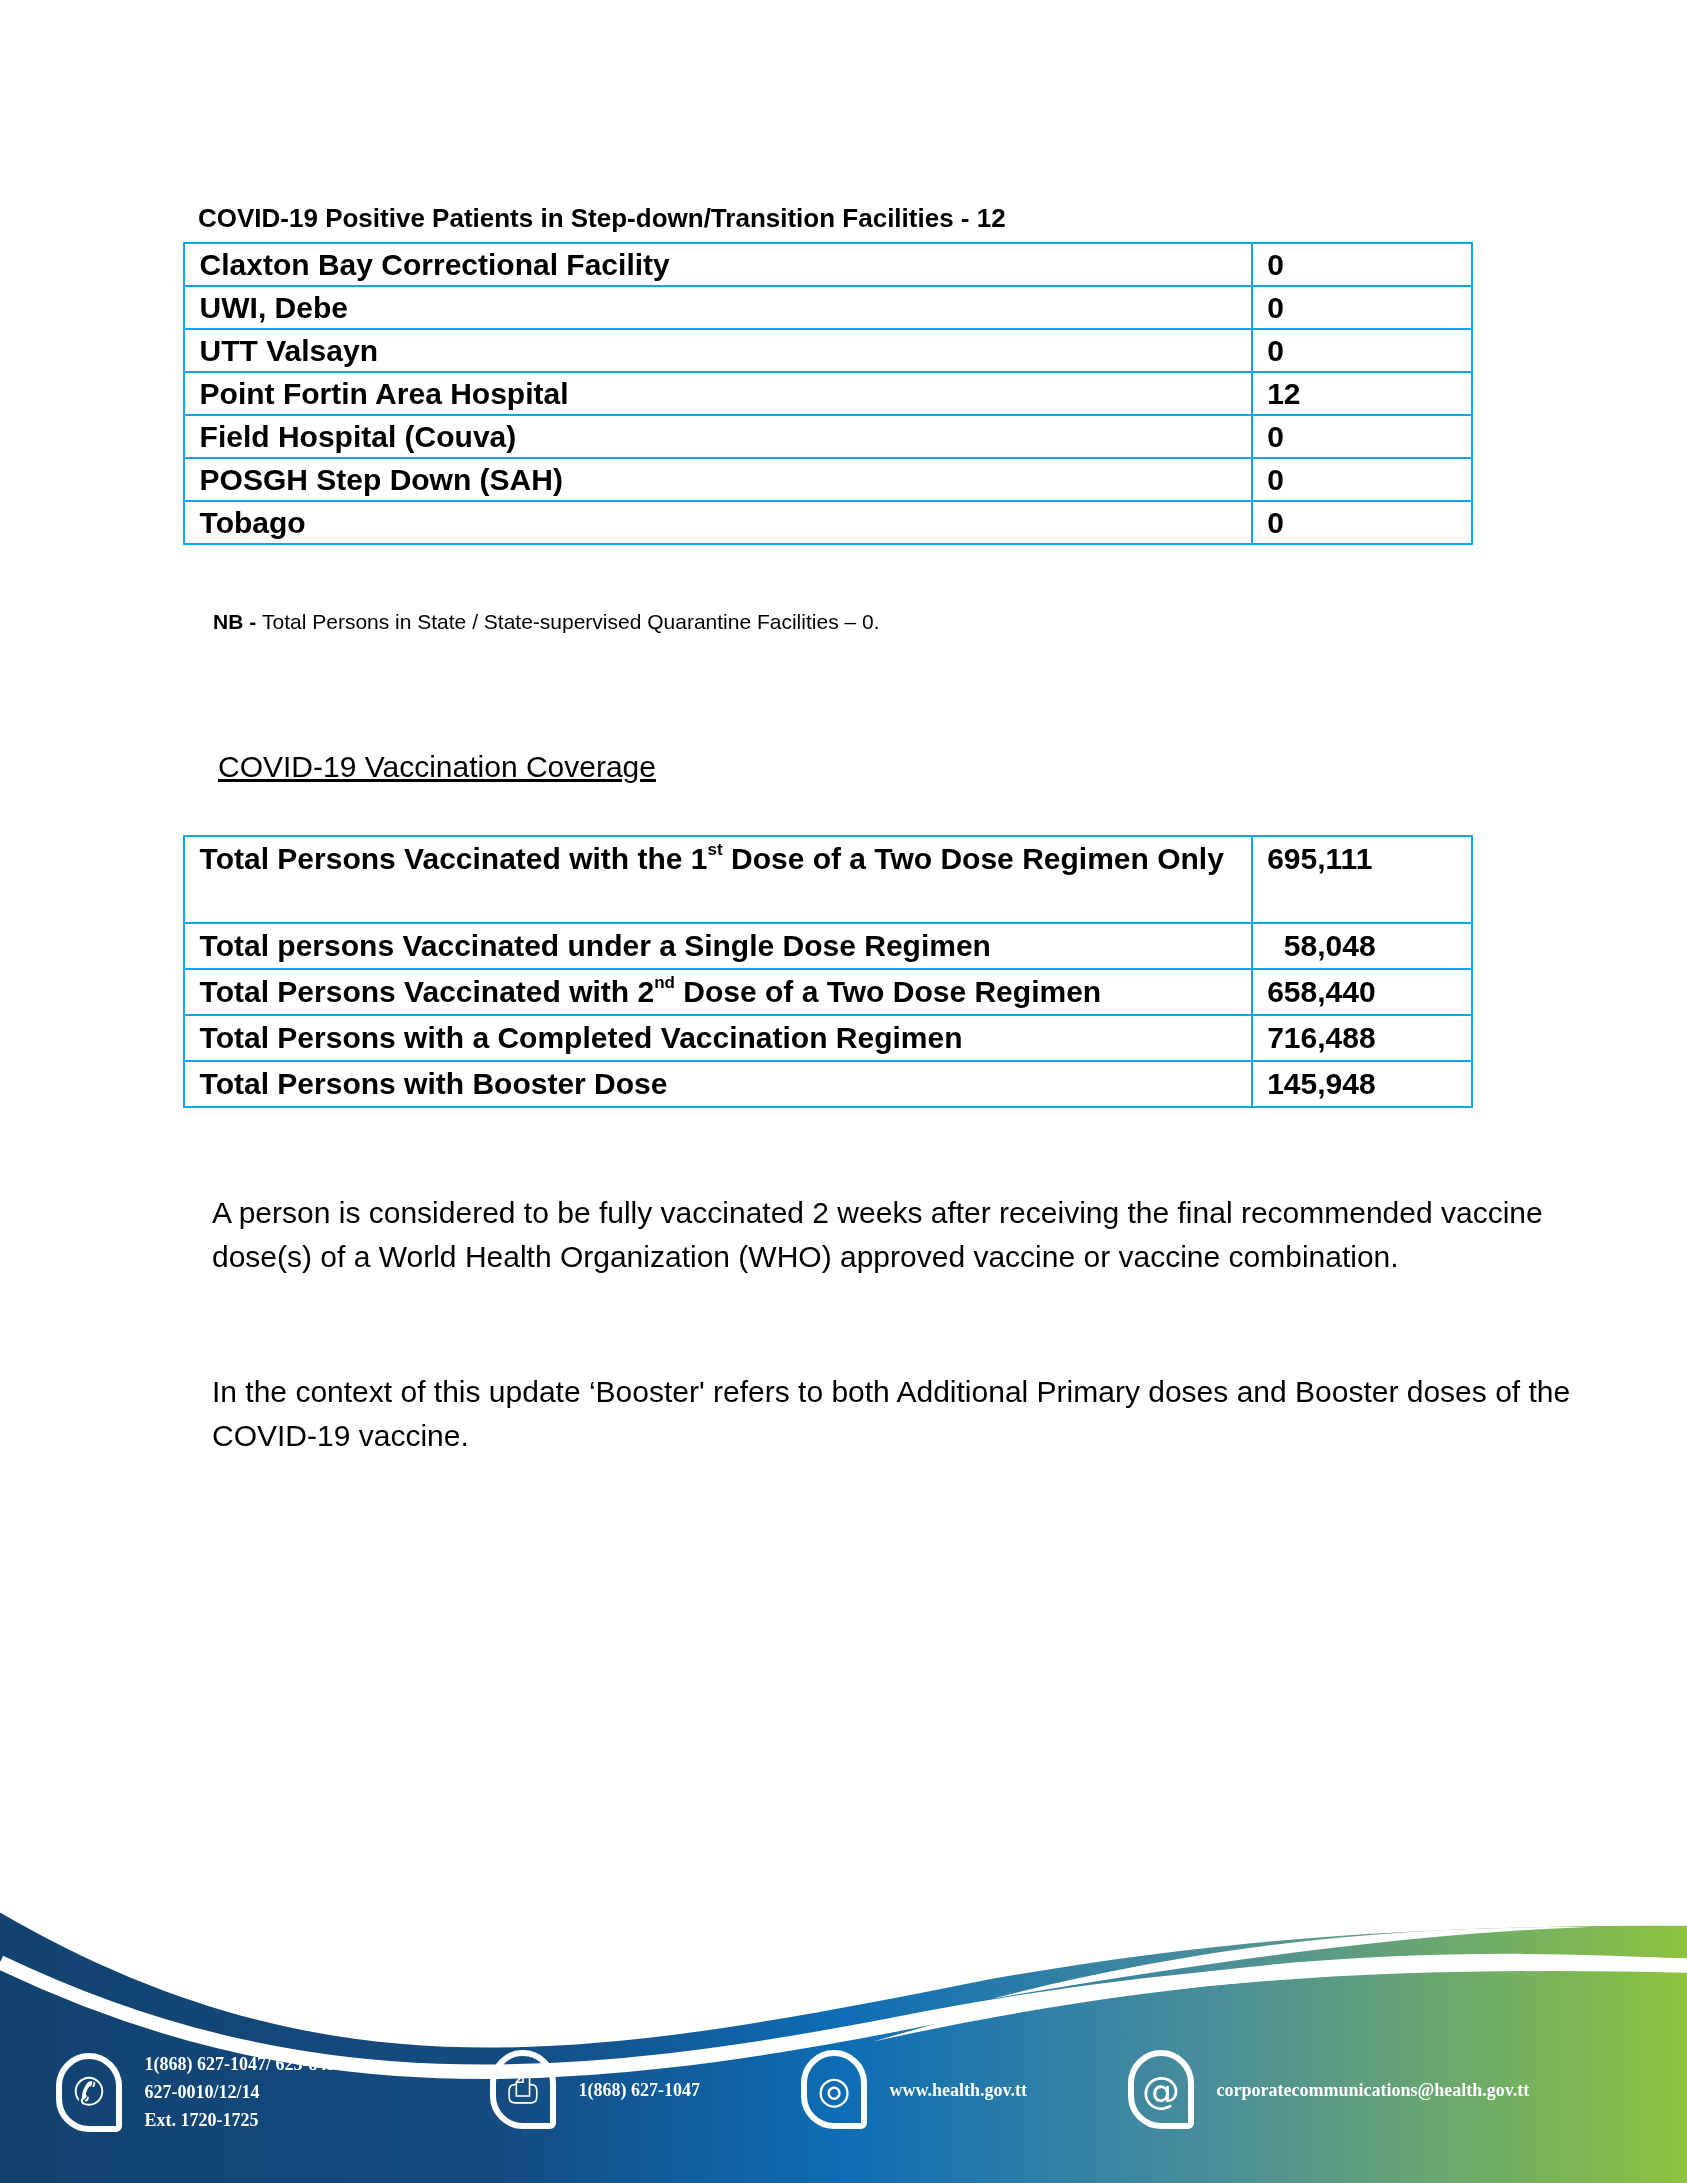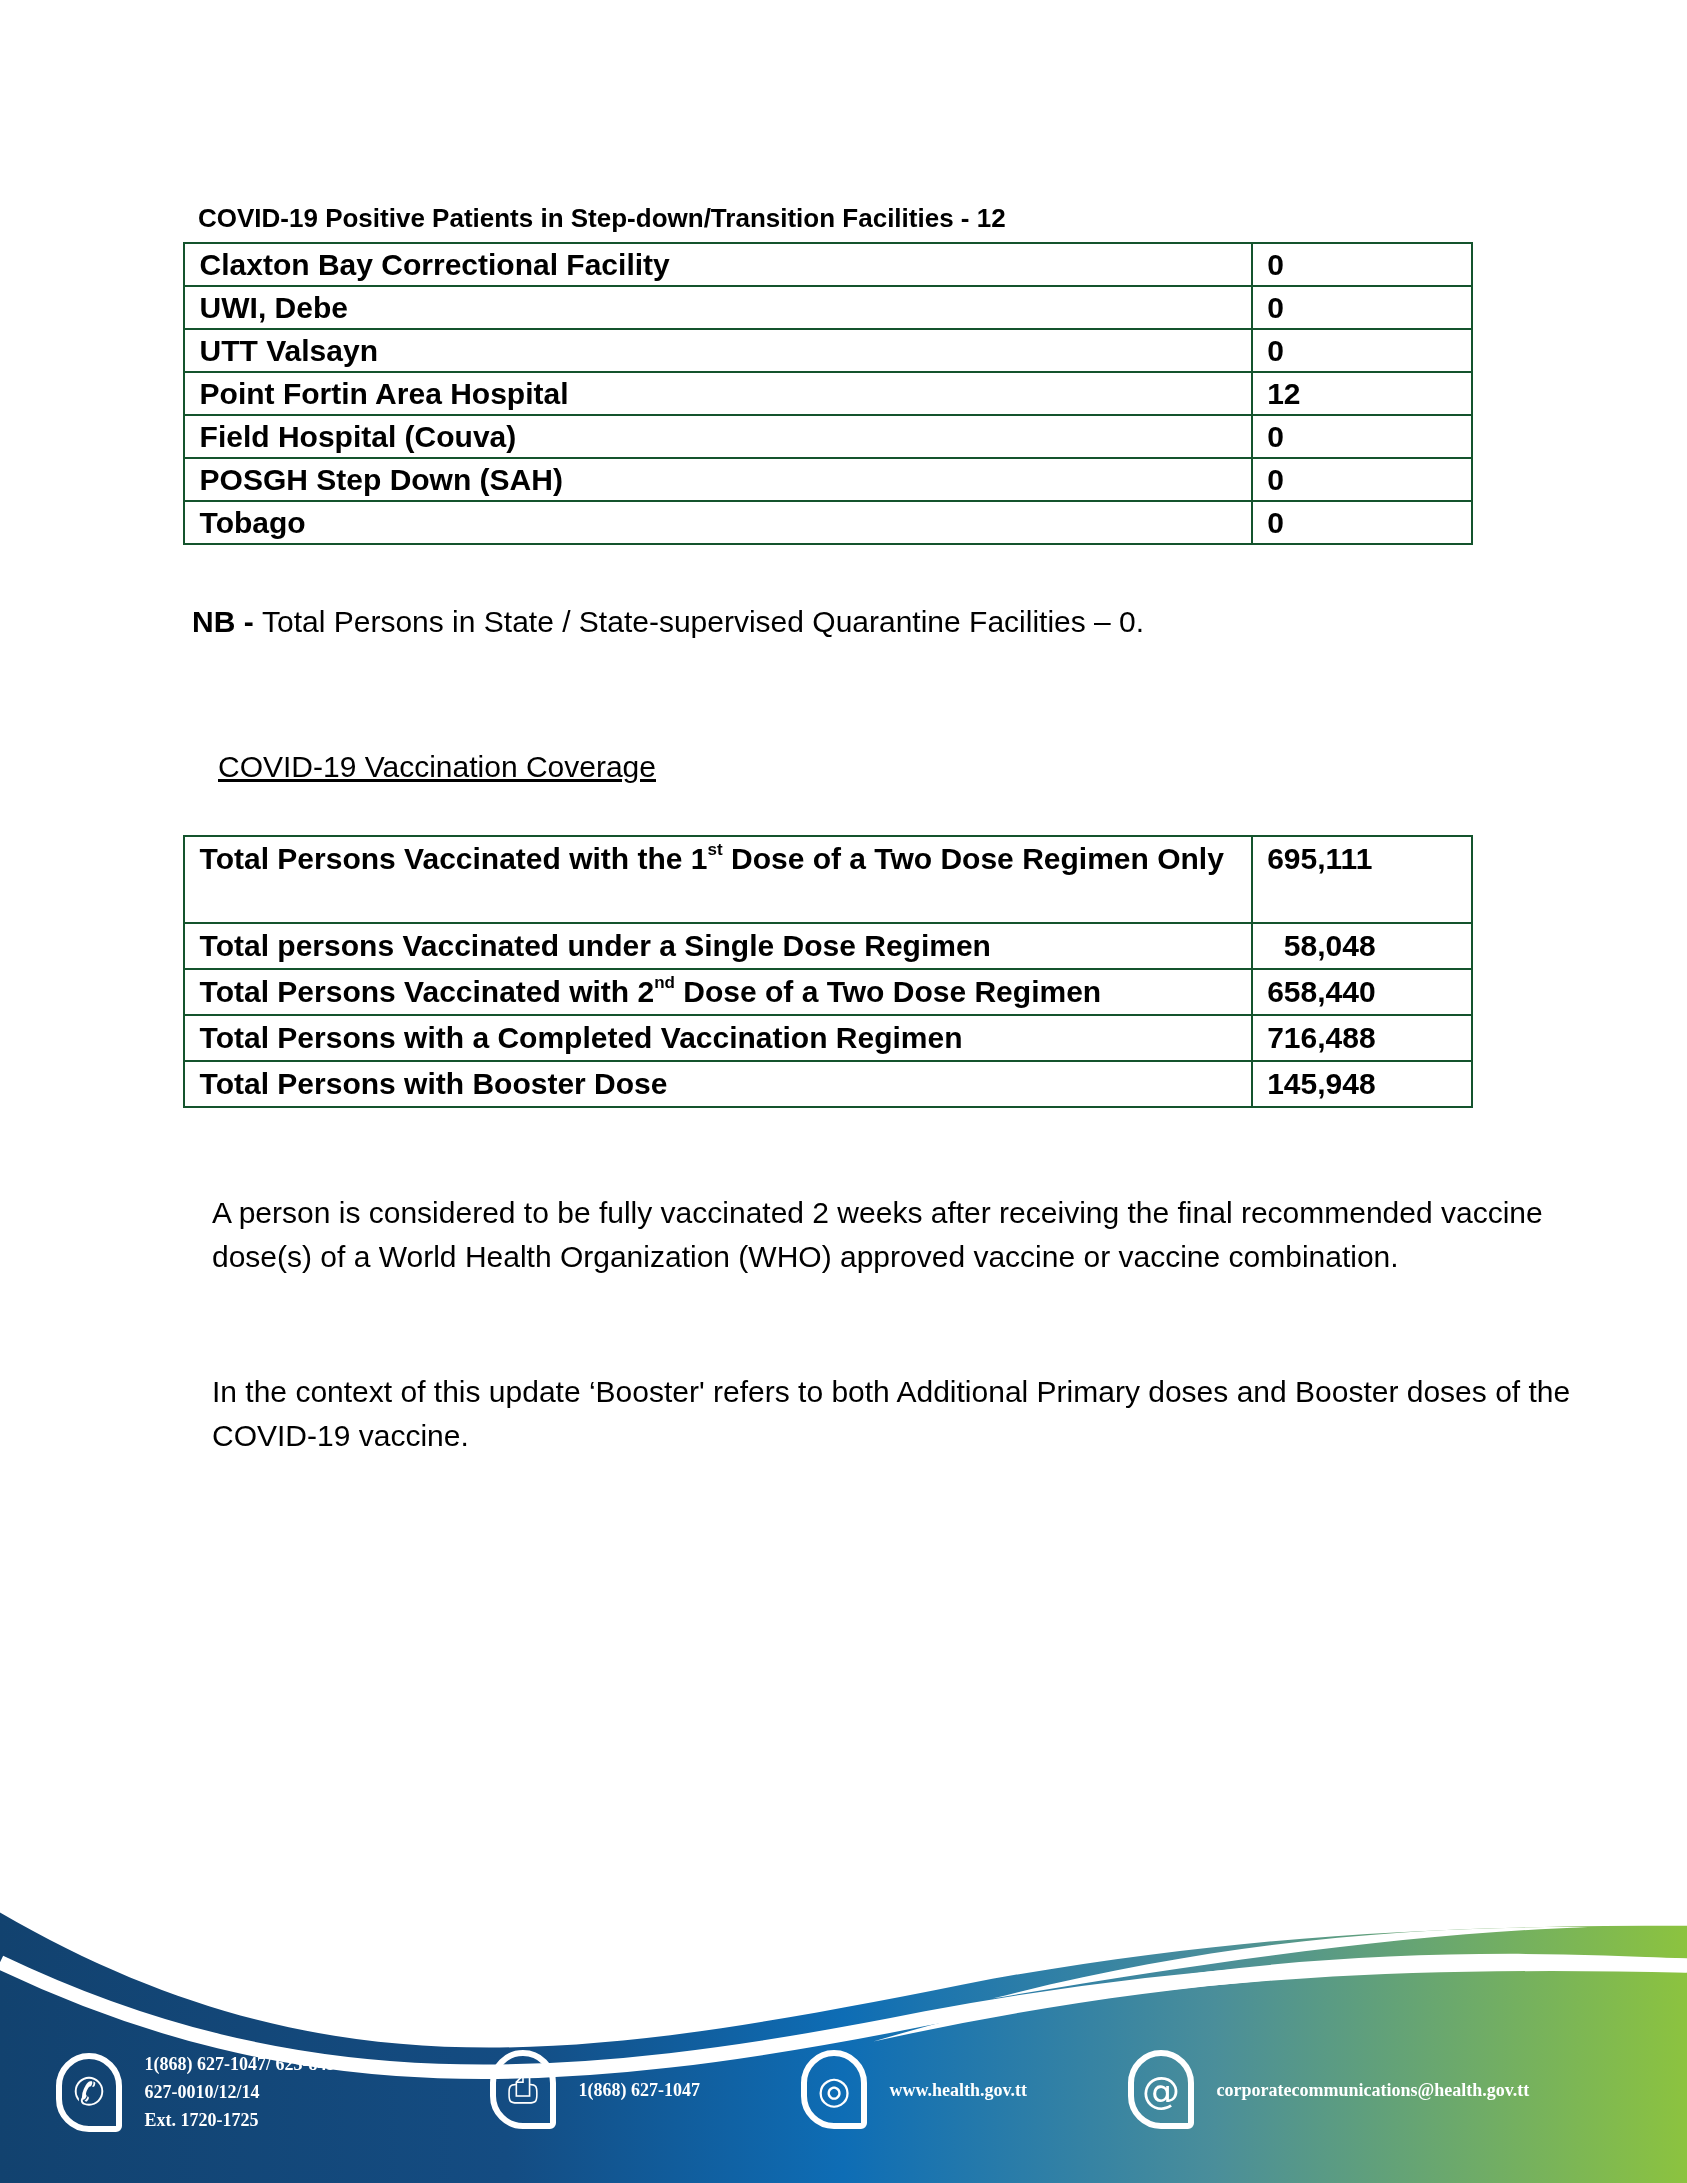--- a/index.html
+++ b/index.html
@@ -7,33 +7,33 @@
     width: 1687px; height: 2183px; position: relative; overflow: hidden;
     background: #ffffff; color: #000;
     font-family: "Liberation Sans", sans-serif;
   }
   .title1 {
     position: absolute; left: 198px; top: 200px;
     font-size: 26px; font-weight: bold; line-height: 37px;
   }
   table { border-collapse: collapse; position: absolute; left: 183px; }
   td {
-    border: 2px solid #14532d; font-size: 30px; font-weight: bold;
+    border: 2px solid #0ea5e9; font-size: 30px; font-weight: bold;
     padding: 0 0 0 14.6px; vertical-align: top; line-height: 41px;
   }
   #facilities { top: 242px; width: 1290px; }
   #facilities td { height: 41px; }
   #facilities td.name { width: 1051px; }
   #vaccination { top: 835px; width: 1290px; }
   #vaccination td.name { width: 1051px; line-height: 44px; }
   #vaccination td.val { line-height: 44px; padding-left: 14.6px; }
   sup { font-size: 17px; line-height: 0; position: relative; top: -2.6px; }
   .nb {
-    position: absolute; left: 192px; top: 603px;
-    font-size: 30px; line-height: 37px;
+    position: absolute; left: 213px; top: 603px;
+    font-size: 21px; line-height: 37px;
   }
   .subhead {
     position: absolute; left: 198px; top: 748px;
     font-size: 30px; line-height: 37px; text-decoration: underline; margin-left: 20px;
   }
   .para {
     position: absolute; left: 212px; width: 1389px;
     font-size: 30px; line-height: 44px;
   }
   #p1 { top: 1191px; }

